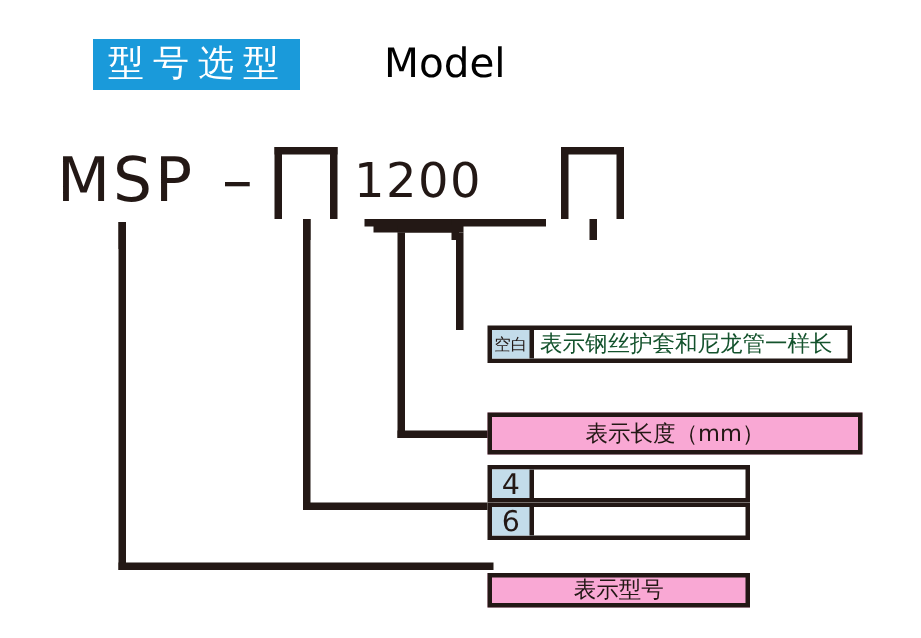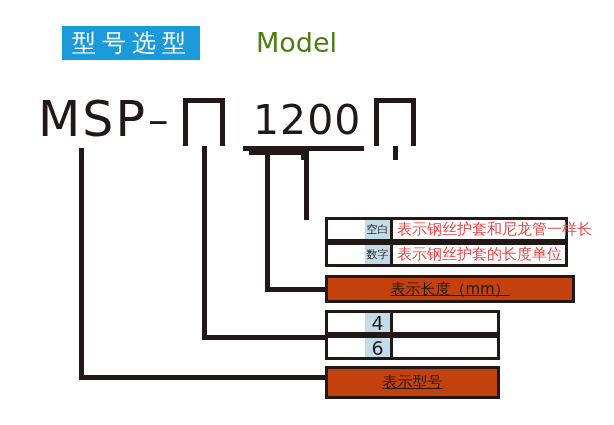--- a/index.html
+++ b/index.html
@@ -19,42 +19,42 @@
     color:#ffffff;
     font-size:24px;line-height:34px;
     padding:0 8px 0 10px;
     letter-spacing:6px;
     white-space:nowrap;
     font-family:Liberation Sans, sans-serif;
   }
   .title-en{
     position:absolute;left:256px;top:25px;
     font-size:27px;line-height:36px;
-    color:#4d7c0f;
+    color:#000000;
     letter-spacing:0px;
     white-space:nowrap;
   }
 
   
   .code-msp{
     position:absolute;left:38px;top:96px;
-    font-size:49px;line-height:48px;
+    font-size:41px;line-height:48px;
     color:#231815;
     letter-spacing:2px;
     white-space:nowrap;
   }
   .code-dash{
     position:absolute;left:148px;top:96px;
     font-size:41px;line-height:48px;
     color:#231815;
     white-space:nowrap;
   }
   .code-1200{
-    position:absolute;left:253px;top:96px;
-    font-size:41px;line-height:48px;
+    position:absolute;left:236px;top:96px;
+    font-size:32px;line-height:48px;
     color:#231815;
     letter-spacing:1px;
     white-space:nowrap;
   }
   
   .slot{
     position:absolute;
     width:42px;height:48px;
     box-sizing:border-box;
     border:5px solid #231815;
@@ -70,44 +70,42 @@
   }
 
   
   .ln{position:absolute;background:#231815;}
 
   
   .ibox{
     position:absolute;
     box-sizing:border-box;
     border:3px solid #231815;
-    background:#c2410c;
-    text-decoration:underline;
+    background:#f9a8d4;
   }
   .krow{
     position:absolute;
     display:flex;
     box-sizing:border-box;
     border:3px solid #231815;
     background:#ffffff;
   }
   .kcell{
     box-sizing:border-box;
     background:#c3dcea;
     border-right:3px solid #231815;
     display:flex;align-items:center;justify-content:center;
     color:#231815;
     flex:none;
-    margin-left:37px;
   }
   .vcell{
     box-sizing:border-box;
     display:flex;align-items:center;
     padding-left:4px;
-    color:#ef4444;
+    color:#14532d;
     flex:1 1 auto;
     white-space:nowrap;
   }
   .centered{
     display:flex;align-items:center;justify-content:center;
     color:#231815;white-space:nowrap;
   }
   .f-small{font-size:11px;}
   .f-mid{font-size:15px;}
   .f-num{font-size:19px;}
@@ -129,24 +127,20 @@
 
   <div class="ln" style="left:393px;top:146px;width:5px;height:14px;"></div>
   <div class="ln" style="left:304px;top:155px;width:5px;height:65px;"></div>
   <div class="ln" style="left:249px;top:150px;width:60px;height:5px;"></div>
   <div class="ln" style="left:249px;top:150px;width:5px;height:0px;"></div>
 
   <div class="krow" style="left:325px;top:217px;width:243px;height:25px;">
     <div class="kcell f-small" style="width:28px;">空白</div>
     <div class="vcell f-mid">表示钢丝护套和尼龙管一样长</div>
   </div>
-  <div class="krow" style="left:325px;top:242px;width:243px;height:25px;">
-    <div class="kcell f-small" style="width:28px;">数字</div>
-    <div class="vcell f-mid">表示钢丝护套的长度单位</div>
-  </div>
 
   <div class="ln" style="left:301px;top:146px;width:5px;height:14px;"></div>
   <div class="ln" style="left:265px;top:155px;width:5px;height:137px;"></div>
   <div class="ln" style="left:265px;top:150px;width:41px;height:5px;"></div>
   <div class="ln" style="left:265px;top:287px;width:62px;height:5px;"></div>
 
   <div class="ibox centered f-mid" style="left:325px;top:275px;width:250px;height:28px;">表示长度（mm）</div>
 
   <div class="ln" style="left:202px;top:146px;width:5px;height:14px;"></div>
   <div class="ln" style="left:202px;top:146px;width:5px;height:194px;"></div>
@@ -156,15 +150,15 @@
     <div class="kcell f-num" style="width:28px;">4</div>
   </div>
   <div class="krow" style="left:325px;top:335px;width:175px;height:25px;">
     <div class="kcell f-num" style="width:28px;">6</div>
   </div>
 
   <div class="ln" style="left:79px;top:148px;width:5px;height:18px;"></div>
   <div class="ln" style="left:79px;top:148px;width:5px;height:232px;"></div>
   <div class="ln" style="left:79px;top:375px;width:250px;height:5px;"></div>
 
-  <div class="ibox centered f-mid" style="left:325px;top:366px;width:175px;height:33px;">表示型号</div>
+  <div class="ibox centered f-mid" style="left:325px;top:382px;width:175px;height:23px;">表示型号</div>
 
 </div>
 
 </body></html>

